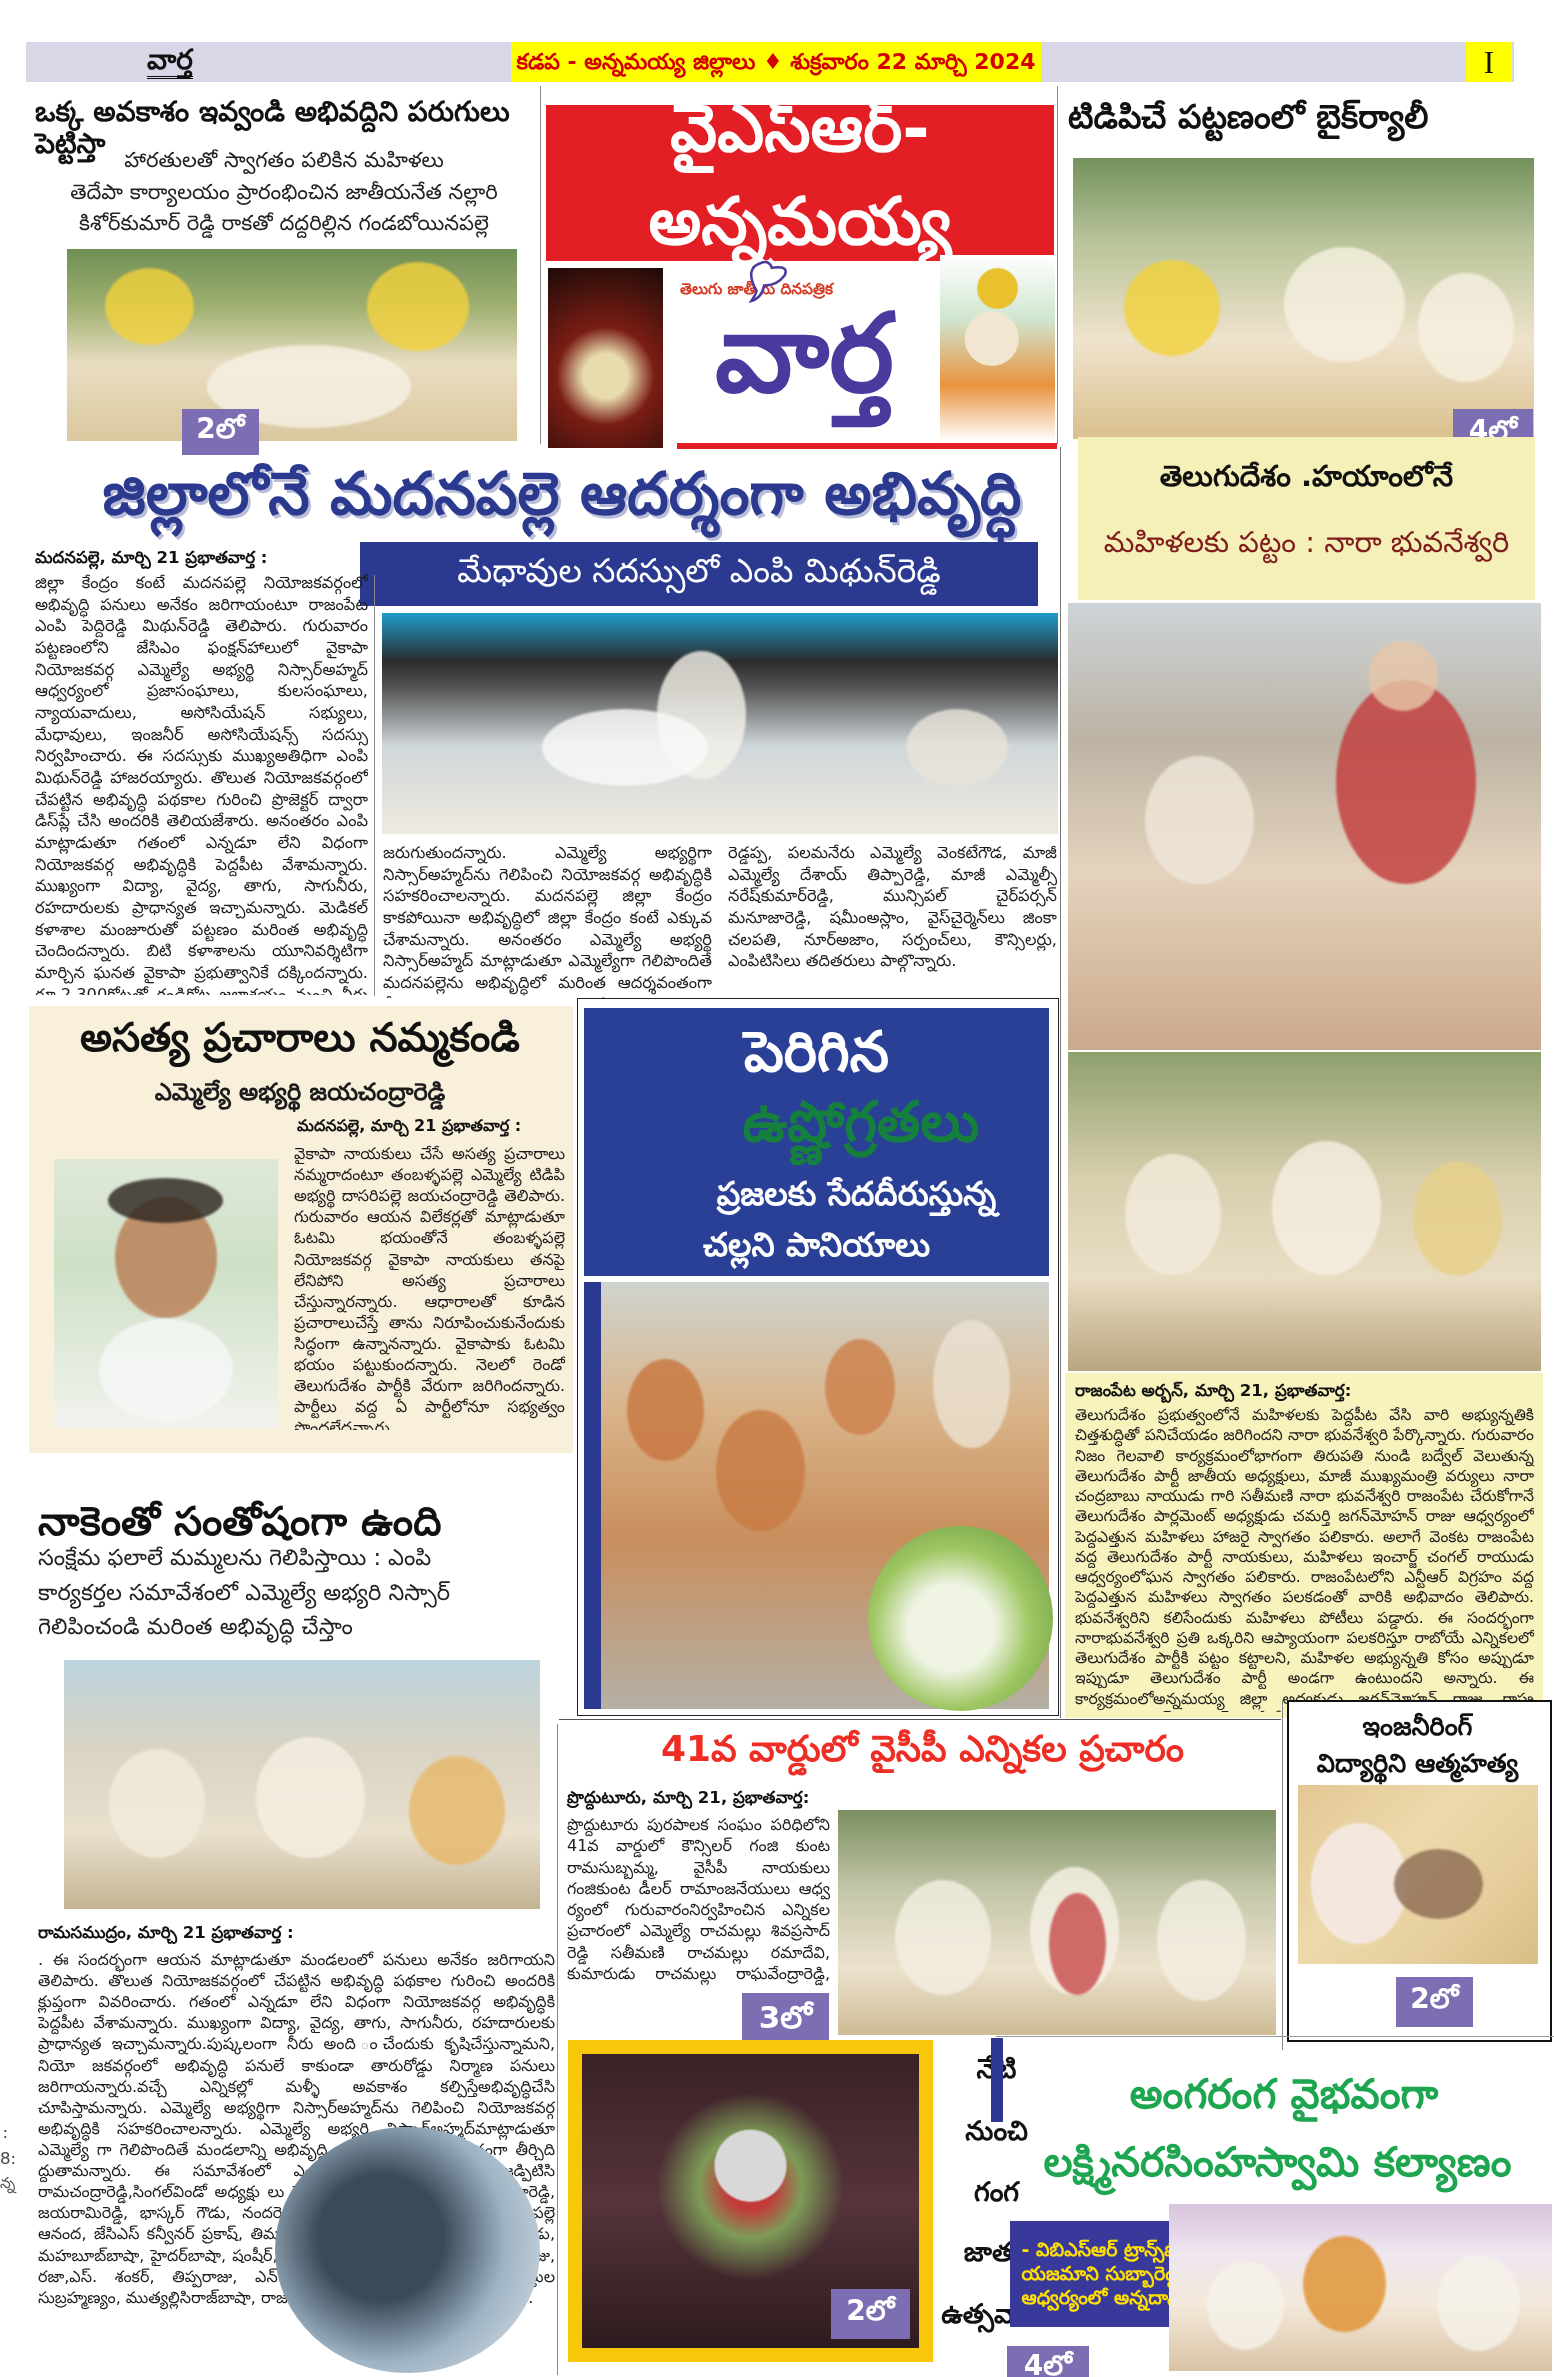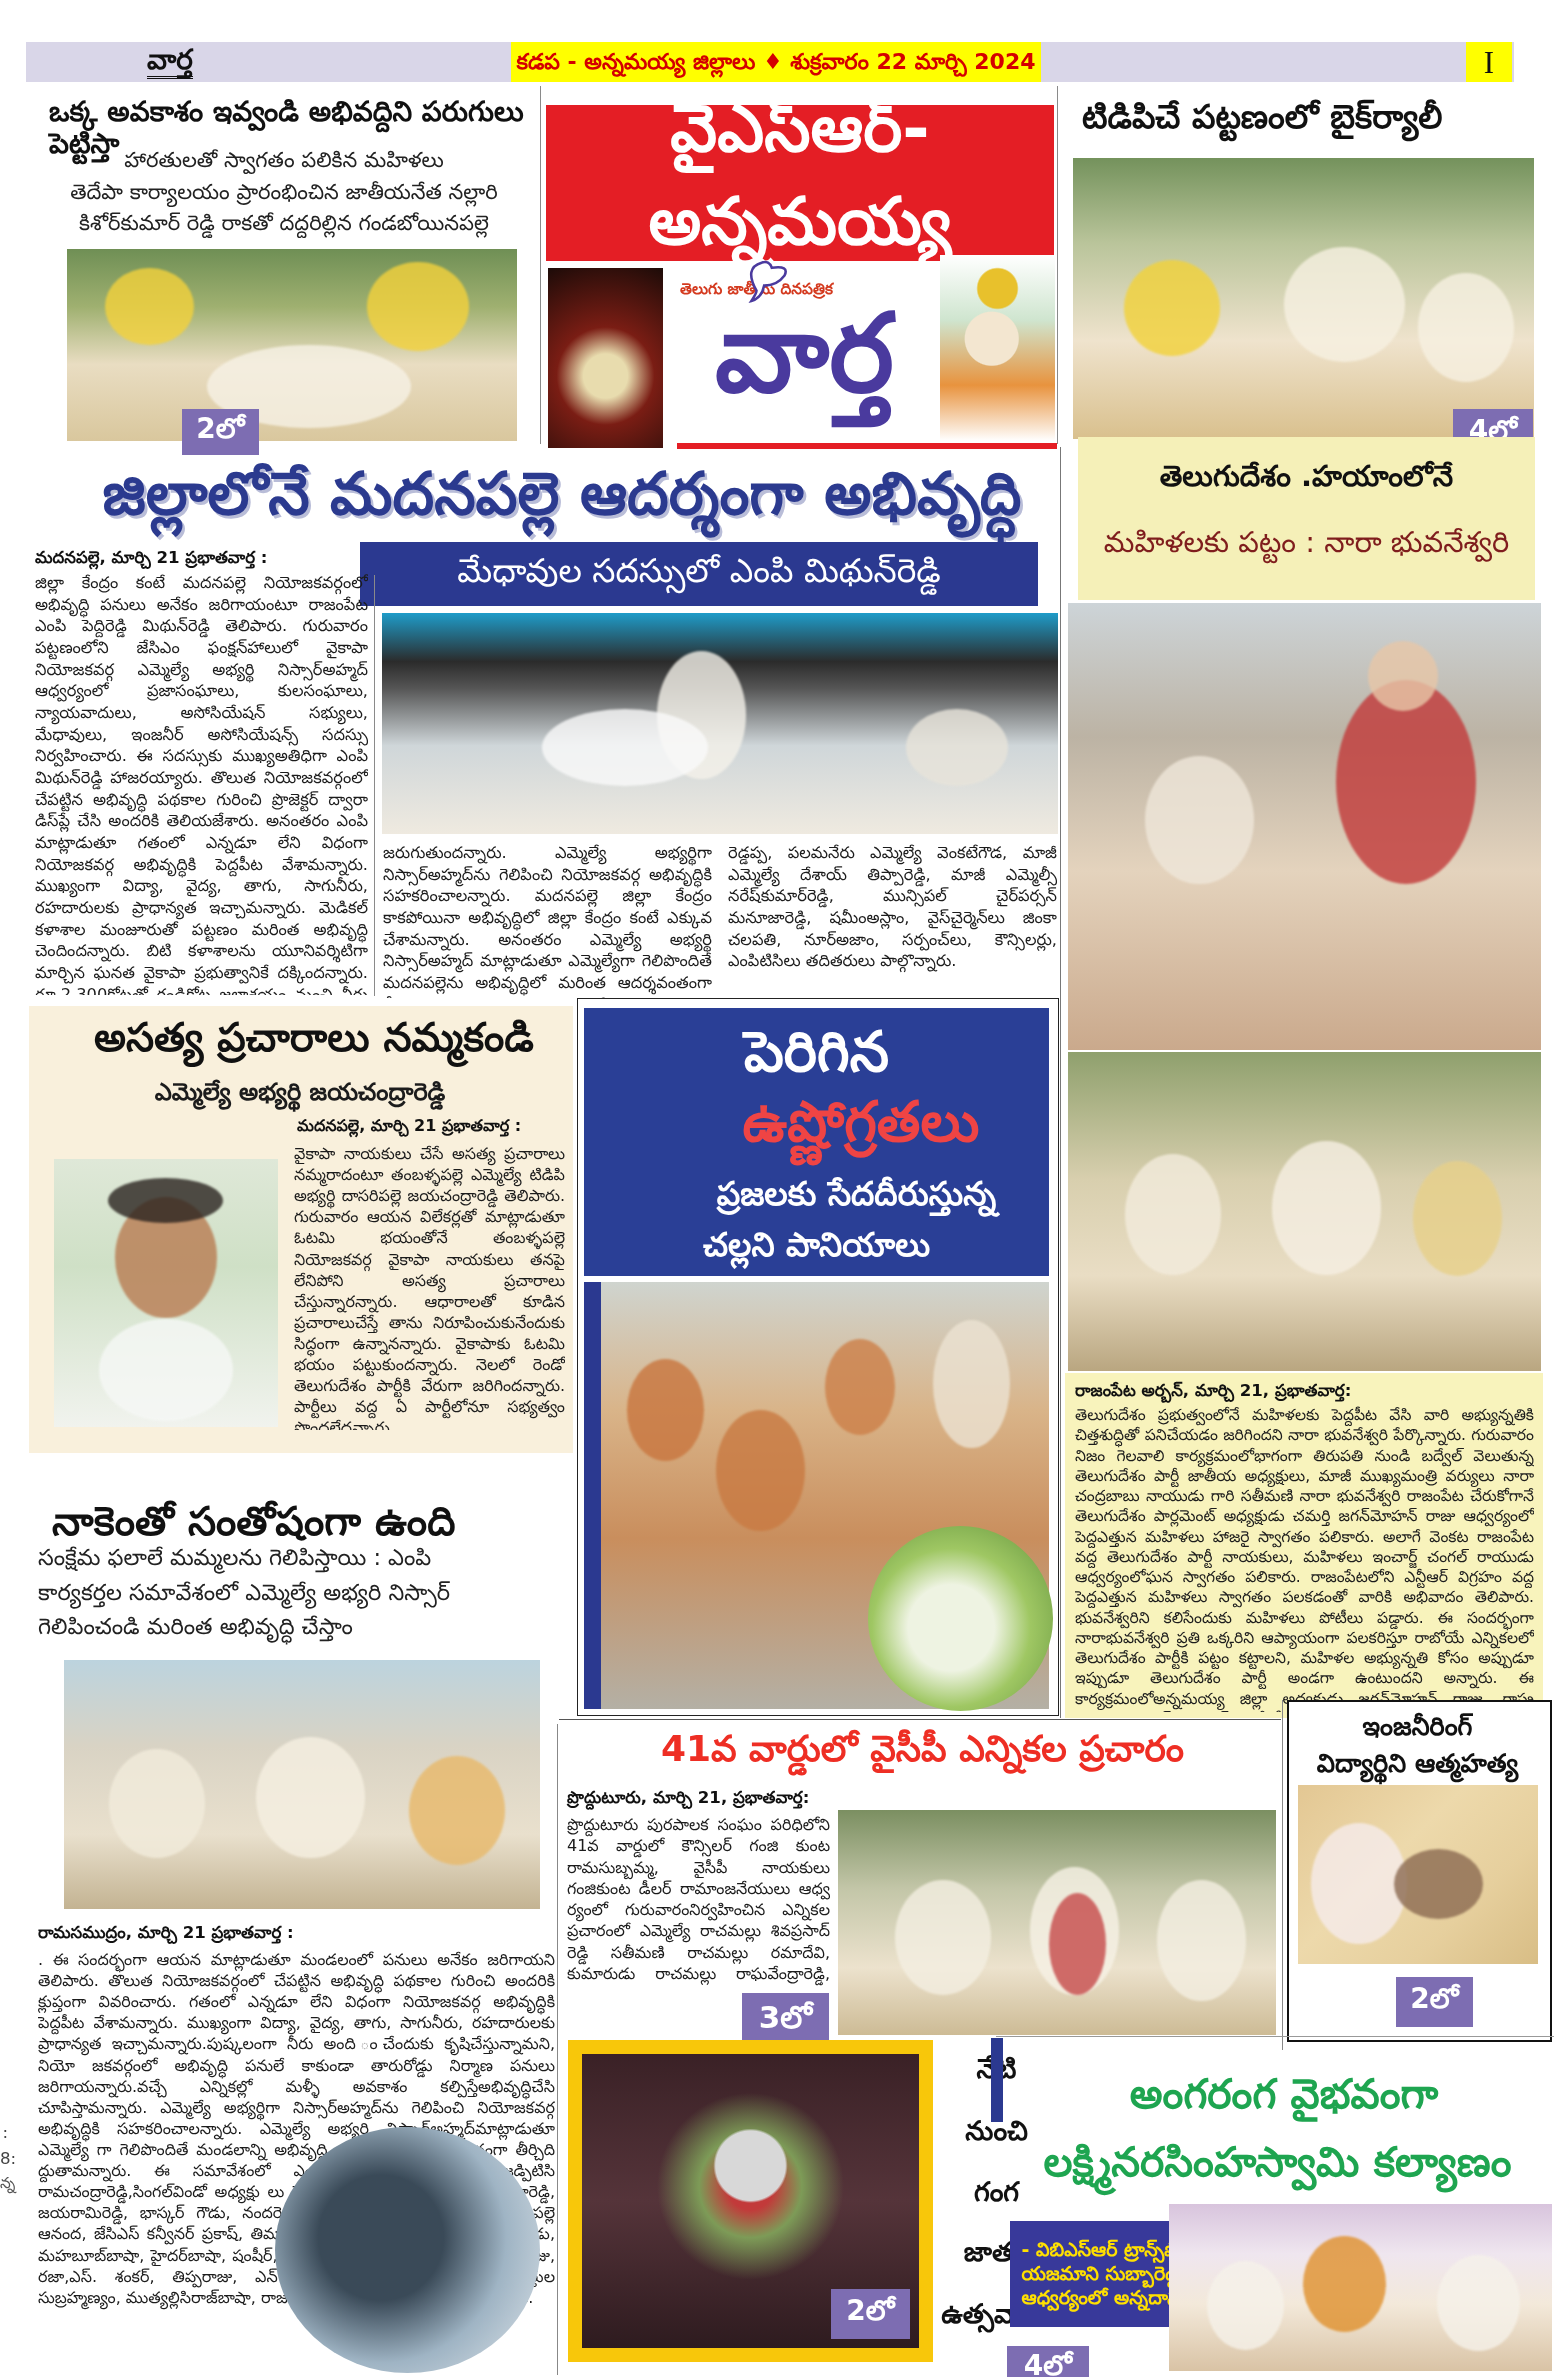--- a/index.html
+++ b/index.html
@@ -5,21 +5,21 @@
   html,body{margin:0;padding:0;background:#ffffff;}
   body{font-family:"DejaVu Sans",sans-serif;}
   #page{position:relative;width:1555px;height:2377px;background:#ffffff;overflow:hidden;}
   .abs{position:absolute;}
   .photo{position:absolute;background:linear-gradient(135deg,#b9c6a0 0%,#d8cdb0 40%,#efe6d2 70%,#c9b894 100%);}
   .photo .spot{position:absolute;border-radius:50%;filter:blur(1.3px);opacity:.8;}
   .badge{position:absolute;background:#7d6db2;color:#ffffff;font-weight:bold;
          display:flex;align-items:center;justify-content:center;font-size:28px;margin-top:18px;}
   .rule-v{position:absolute;width:1.3px;background:#8a8a8a;}
   .rule-h{position:absolute;height:1.3px;background:#555;}
-  .headline-black{color:#111;font-weight:bold;margin-left:14px;}
+  .headline-black{color:#111;font-weight:bold;}
   .just{text-align:justify;color:#1c1c1c;}
   .center{text-align:center;}
 </style>
 </head>
 <body>
 
 <div id="page">
 
   <div class="abs" style="left:25.5px;top:42px;width:1488px;height:40px;background:#d9d6e8;"></div>
   <div class="abs" style="left:147px;top:45px;font-size:28px;font-weight:bold;color:#111;border-bottom:3.8px double #111;line-height:1.1;">వార్త</div>
@@ -111,21 +111,21 @@
     <div class="spot" style="left:61px;top:38px;width:102px;height:121px;background:#b97c52;"></div>
     <div class="spot" style="left:54px;top:19px;width:115px;height:45px;background:#2b2420;"></div>
     <div class="spot" style="left:45px;top:160px;width:134px;height:102px;background:#f6f8f6;"></div>
   </div>
   <div class="abs just" style="left:294px;top:1143px;width:271px;height:287px;font-size:16px;line-height:1.32;overflow:hidden;">వైకాపా నాయకులు చేసే అసత్య ప్రచారాలు నమ్మరాదంటూ తంబళ్ళపల్లె ఎమ్మెల్యే టిడిపి అభ్యర్థి దాసరిపల్లె జయచంద్రారెడ్డి తెలిపారు. గురువారం ఆయన విలేకర్లతో మాట్లాడుతూ ఓటమి భయంతోనే తంబళ్ళపల్లె నియోజకవర్గ వైకాపా నాయకులు తనపై లేనిపోని అసత్య ప్రచారాలు చేస్తున్నారన్నారు. ఆధారాలతో కూడిన ప్రచారాలుచేస్తే తాను నిరూపించుకునేందుకు సిద్ధంగా ఉన్నానన్నారు. వైకాపాకు ఓటమి భయం పట్టుకుందన్నారు. నెలలో రెండో తెలుగుదేశం పార్టీకి వేరుగా జరిగిందన్నారు. పార్టీలు వద్ద ఏ పార్టీలోనూ సభ్యత్వం పొందలేదన్నారు.</div>
   <div class="abs just" style="left:38px;top:1434px;width:527px;height:0px;font-size:16px;overflow:hidden;">ఖాయమని అంతేకాకుండా రాష్ట్రంలో టిడిపి అధికారంలోకి రావడం ఖాయమన్నారు. ముఖ్యమంత్రిగా చంద్రబాబు నాయుడు అభివృద్ధి ఎజెండాతో ప్రజల్లోకి వెళ్తున్నారన్నారు. ఆయన ఎన్నికల్లో కూటమి అభ్యర్థులను భారీ మెజారిటీతో గెలిపించాలన్నారు. నియోజకవర్గాన్ని అభివృద్ధిలో ఆదర్శంగా తీర్చిదిద్దుతామన్నారు. పరిశ్రమలు తెప్పించి నిరుద్యోగ సమస్య తీరుస్తామన్నారు.</div>
 
   <div class="abs" style="left:577px;top:998px;width:480px;height:716px;border:1.9px solid #222;background:#fff;"></div>
   <div class="abs" style="left:584px;top:1008px;width:465px;height:268px;background:#2a3f96;"></div>
   <div class="abs center" style="left:584px;top:1019px;width:465px;font-size:56px;font-weight:bold;color:#ffffff;">పెరిగిన</div>
-  <div class="abs center" style="left:584px;top:1089px;width:554px;font-size:56px;font-weight:bold;color:#ef4444;">ఉష్ణోగ్రతలు</div>
+  <div class="abs center" style="left:584px;top:1089px;width:554px;font-size:56px;font-weight:bold;color:#15803d;">ఉష్ణోగ్రతలు</div>
   <div class="abs center" style="left:584px;top:1174px;width:465px;font-size:33px;font-weight:bold;color:#ffffff;padding-left:40px;">ప్రజలకు సేదదీరుస్తున్న</div>
   <div class="abs center" style="left:584px;top:1225px;width:465px;font-size:33px;font-weight:bold;color:#ffffff;">చల్లని పానియాలు</div>
   <div class="abs" style="left:584px;top:1282px;width:16.6px;height:427px;background:#2b3990;"></div>
   <div class="photo" style="left:601px;top:1282px;width:448px;height:427px;background:linear-gradient(180deg,#cfd4cf 0%,#d9b489 30%,#c98e5d 60%,#b4b0a5 100%);">
     <div class="spot" style="left:25.5px;top:77px;width:77px;height:102px;background:#c9763f;"></div>
     <div class="spot" style="left:115px;top:128px;width:89px;height:121px;background:#c97a42;"></div>
     <div class="spot" style="left:224px;top:57px;width:70px;height:96px;background:#cd8049;"></div>
     <div class="spot" style="left:332px;top:38px;width:77px;height:128px;background:#ece3d3;"></div>
   </div>
   <div class="abs" style="left:868px;top:1526px;width:185px;height:185px;border-radius:50%;

